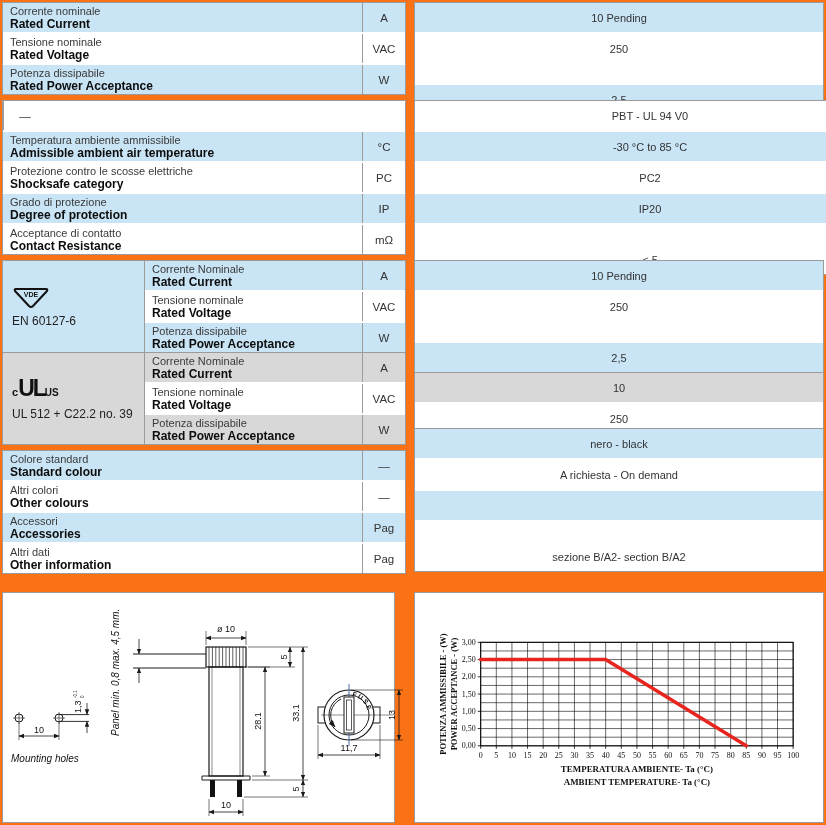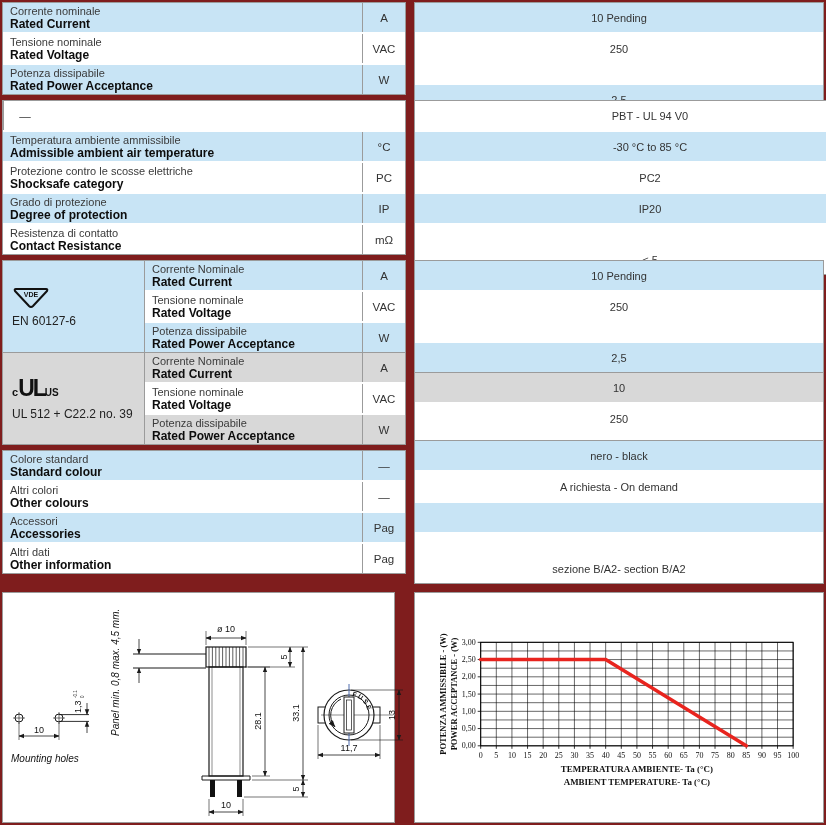--- a/index.html
+++ b/index.html
@@ -1,16 +1,16 @@
 <!DOCTYPE html>
 <html><head>
 <meta charset="utf-8">
 <style>
   html,body{margin:0;padding:0;background:#fff;}
-  .page{position:relative;width:826px;height:825px;background:#7f1d1d;
+  .page{position:relative;width:826px;height:825px;background:#f97316;
         font-family:"Liberation Sans",sans-serif;color:#222;overflow:hidden;}
   .abs{position:absolute;box-sizing:border-box;}
   .tbl{border:1px solid #9b9b9b;background:#fff;}
   .trow{display:flex;height:29px;border-bottom:2px solid #fff;}
   .trow:last-child{border-bottom:none;}
   .cell-label{flex:1;padding:2px 4px 0 7px;overflow:hidden;}
   .it{font-size:11px;color:#3a3a3a;line-height:12.5px;white-space:nowrap;}
   .en{font-size:12px;font-weight:bold;color:#0d0d0d;line-height:12.5px;white-space:nowrap;}
   .cell-unit{width:42px;border-left:1px solid #9b9b9b;display:flex;align-items:center;
              justify-content:center;font-size:11.5px;color:#333;}
@@ -96,21 +96,21 @@
     </div>
     <div class="trow blue">
       <div class="cell-label">
         <div class="it">Grado di protezione</div>
         <div class="en">Degree of protection</div>
       </div>
       <div class="cell-unit">IP</div>
     </div>
     <div class="trow white">
       <div class="cell-label">
-        <div class="it">Resistenza di contatto</div>
+        <div class="it">Acceptance di contatto</div>
         <div class="en">Contact Resistance</div>
       </div>
       <div class="cell-unit">mΩ</div>
     </div>
   </div>
 
   <div class="abs tbl" style="left:414px;top:100px;width:472px;">
     <div class="vrow white">PBT - UL 94 V0</div>
     <div class="vrow blue">-30 °C to 85 °C</div>
     <div class="vrow white">PC2</div>
@@ -221,21 +221,21 @@
     </div>
     <div class="trow white">
       <div class="cell-label">
         <div class="it">Altri dati</div>
         <div class="en">Other information</div>
       </div>
       <div class="cell-unit">Pag</div>
     </div>
   </div>
 
-  <div class="abs tbl" style="left:414px;top:440px;width:410px;">
+  <div class="abs tbl" style="left:414px;top:428px;width:410px;">
     <div class="vrow blue">nero - black</div>
     <div class="vrow white">A richiesta - On demand</div>
     <div class="vrow blue"></div>
     <div class="vrow white">sezione B/A2- section B/A2</div>
   </div>
 
   <div class="abs box" style="left:2px;top:592px;width:393px;height:231px;">
     <svg width="404" height="229" viewBox="0 0 404 229">
       <defs>
         <marker id="arr" viewBox="0 0 8 8" refX="7.5" refY="4" markerWidth="7" markerHeight="7" orient="auto-start-reverse">

